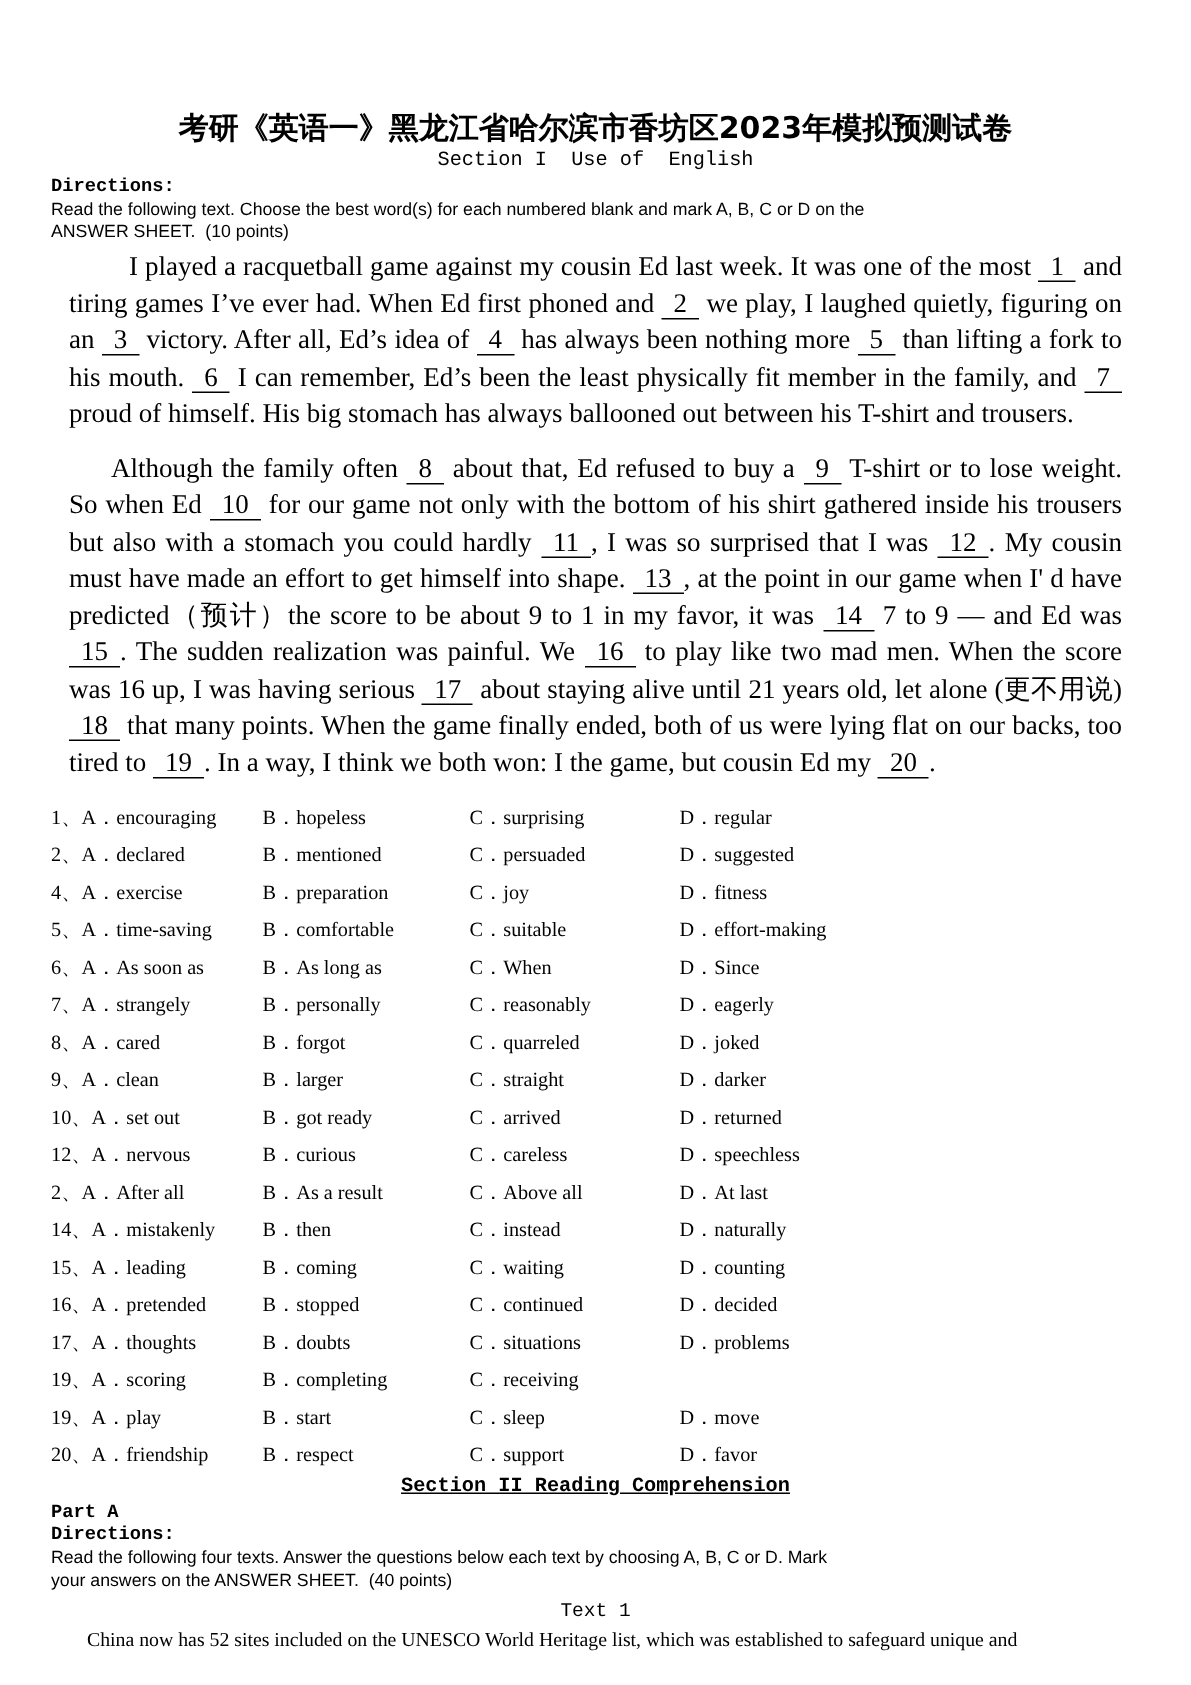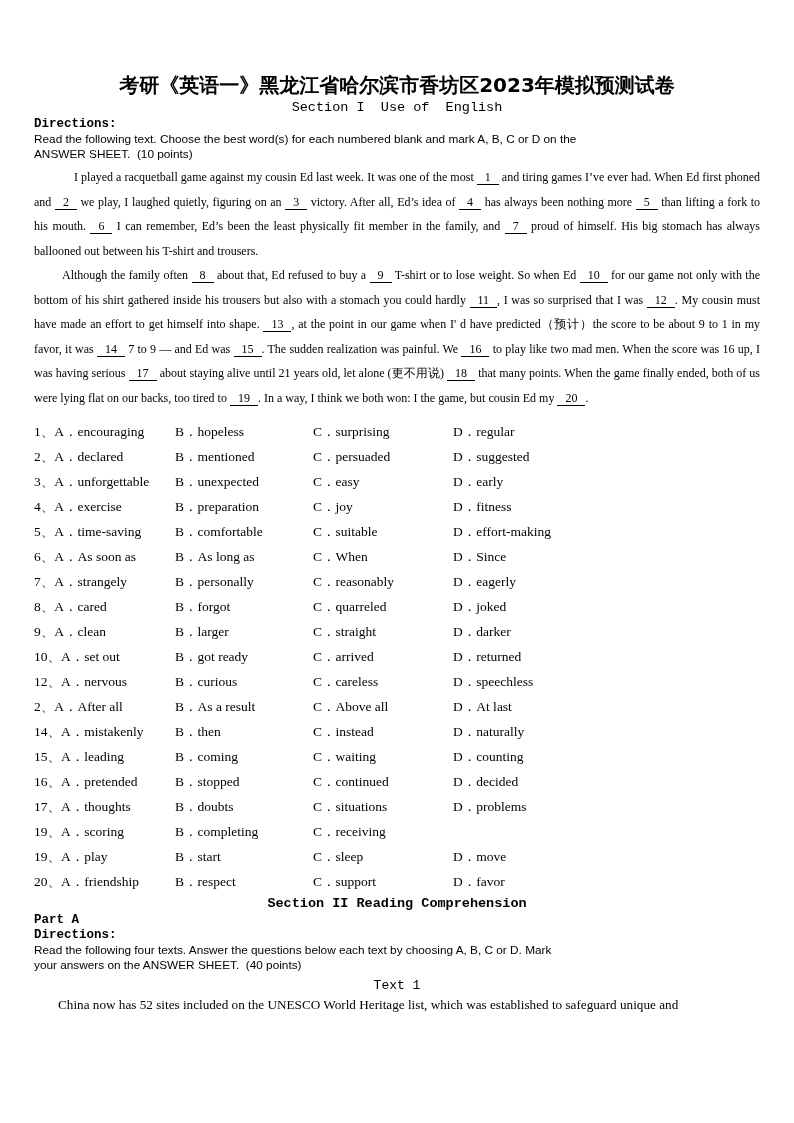--- a/index.html
+++ b/index.html
@@ -37,44 +37,45 @@
     line-height: 15px;
     white-space: pre;
   }
   .mono-line {
     font-family: Liberation Sans, sans-serif;
     font-size: 11.8px;
     line-height: 15px;
     white-space: pre;
   }
   .body-para {
-    font-size: 12px;
+    font-size: 18px;
     line-height: 24.5px;
     text-align: justify;
-    margin: 0;
+    margin: 12px;
   }
   .para1 { text-indent: 40px; margin-top: 3px; }
   .para2 { text-indent: 28px; }
   .blank {
     border-bottom: 1px solid #000;
     padding: 0 8px;
   }
   .qlist { margin-top: 9px; }
   .qrow {
     display: grid;
     grid-template-columns: 141px 138px 140px auto;
     height: 25px;
     align-items: center;
     font-size: 13.5px;
   }
   .qcell { white-space: pre; }
   .sec2-head {
     font-weight: bold;
     margin-top: 1px;
     font-size: 13.5px;
+    text-decoration: underline;
   }
   .text-label {
     font-family: "Liberation Mono", "DejaVu Sans Mono", monospace;
     font-weight: normal;
     font-size: 13px;
     line-height: 17px;
     text-align: center;
     margin-top: 4px;
   }
   .text1-para {
@@ -108,26 +109,20 @@
         <div class="qcell">C．surprising</div>
         <div class="qcell">D．regular</div>
       </div>
       <div class="qrow">
         <div class="qcell">2、A．declared</div>
         <div class="qcell">B．mentioned</div>
         <div class="qcell">C．persuaded</div>
         <div class="qcell">D．suggested</div>
       </div>
       <div class="qrow">
-        <div class="qcell">3、A．unforgettable</div>
-        <div class="qcell">B．unexpected</div>
-        <div class="qcell">C．easy</div>
-        <div class="qcell">D．early</div>
-      </div>
-      <div class="qrow">
         <div class="qcell">4、A．exercise</div>
         <div class="qcell">B．preparation</div>
         <div class="qcell">C．joy</div>
         <div class="qcell">D．fitness</div>
       </div>
       <div class="qrow">
         <div class="qcell">5、A．time-saving</div>
         <div class="qcell">B．comfortable</div>
         <div class="qcell">C．suitable</div>
         <div class="qcell">D．effort-making</div>

